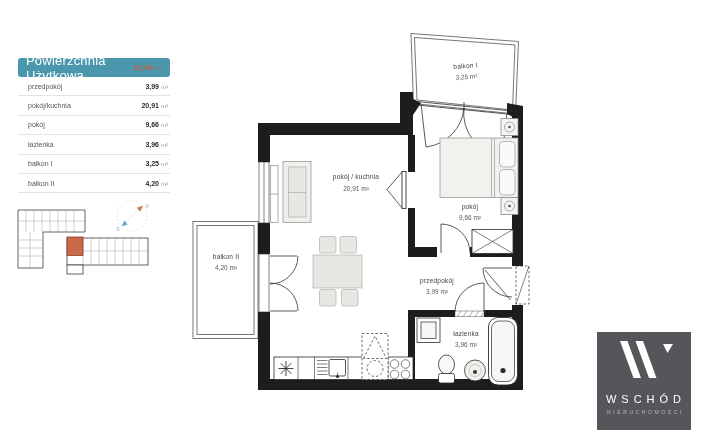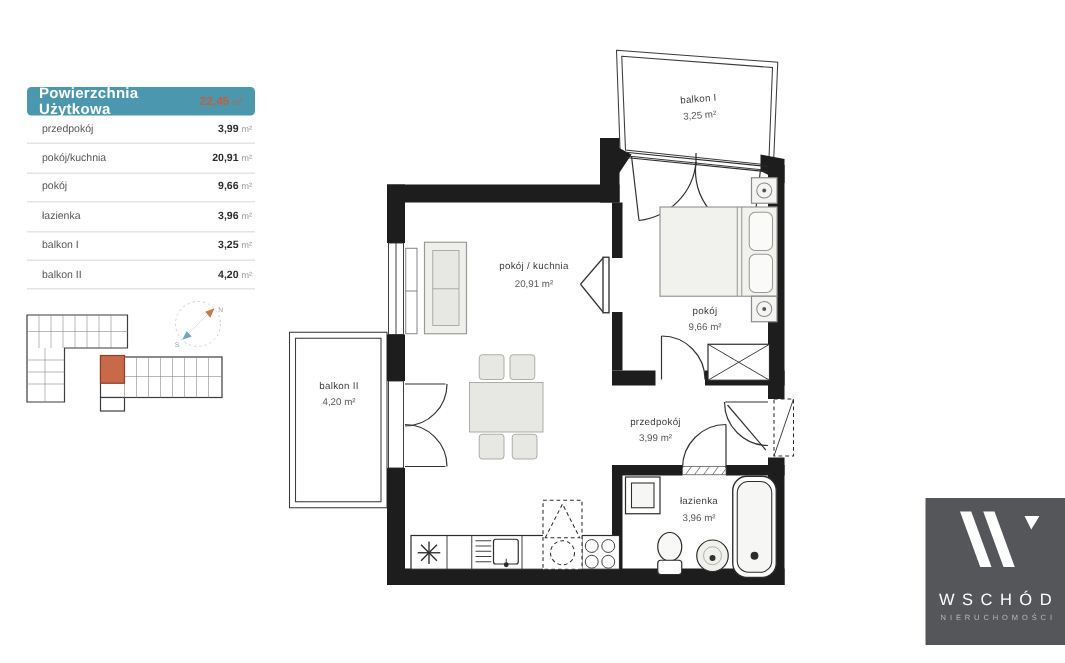--- a/index.html
+++ b/index.html
@@ -5,21 +5,21 @@
   html,body{margin:0;padding:0;background:#fff;}
   .page{position:relative;width:710px;height:442px;background:#fff;overflow:hidden;
         font-family:"Liberation Sans",sans-serif;}
   svg{position:absolute;left:0;top:0;}
   svg text{font-family:"Liberation Sans",sans-serif;}
 
   
   .areas{position:absolute;left:18px;top:58px;width:152px;}
   .areas .hdr{height:19px;border-radius:3px;background:var(--teal,#4B97AE);
     display:flex;align-items:center;justify-content:space-between;padding:0 8px;}
-  .areas .hdr .hl{color:#fff;font-size:10px;font-weight:bold;letter-spacing:.2px;}
+  .areas .hdr .hl{color:#fff;font-size:13px;font-weight:normal;letter-spacing:.2px;}
   .areas .hdr .hv{color:var(--orange,#C0613F);font-size:8px;font-weight:bold;}
   .areas .row{height:18.4px;display:flex;align-items:center;justify-content:space-between;
     padding:0 2px 0 10px;border-bottom:1px solid #e4e4e4;}
   .areas .rl{font-size:7px;color:#565656;}
   .areas .rv{font-size:7px;color:#2b2b2b;font-weight:bold;}
   .areas .u{font-style:normal;font-weight:normal;font-size:6px;color:#9a9a9a;margin-left:2px;}
   .areas .hv .u{color:var(--orange,#C0613F);opacity:.85;}
 
   
   .wall{fill:var(--wall,#1D1D1D);stroke:none;}
@@ -35,21 +35,21 @@
   .thin{stroke:#2c2c2c;stroke-width:.6;fill:none;}
   .dash{fill:#fff;stroke:#2c2c2c;stroke-width:.7;stroke-dasharray:2.5 2;}
   .dashno{fill:none;stroke:#2c2c2c;stroke-width:.7;stroke-dasharray:2.5 2;}
   .rlabel{font-size:6.5px;fill:#3f3f3f;text-anchor:middle;letter-spacing:.2px;}
   .rarea{font-size:6.5px;fill:#575757;text-anchor:middle;}
   .site{fill:#fff;stroke:#3c3c3c;stroke-width:.8;}
   .sitein{stroke:#8a8a8a;stroke-width:.4;fill:none;}
 
   
   .logo{position:absolute;left:597px;top:332px;width:94px;height:98px;
-        background:var(--logo_bg,#55565A);margin-left:20px;}
+        background:var(--logo_bg,#55565A);}
 </style>
 </head>
 <body>
 
 <div class="page">
 
   <svg width="710" height="442" viewBox="0 0 710 442">
 
     <g>
       <polygon class="site" points="18,210 85,210 85,232 43,232 43,268 18,268"></polygon>

